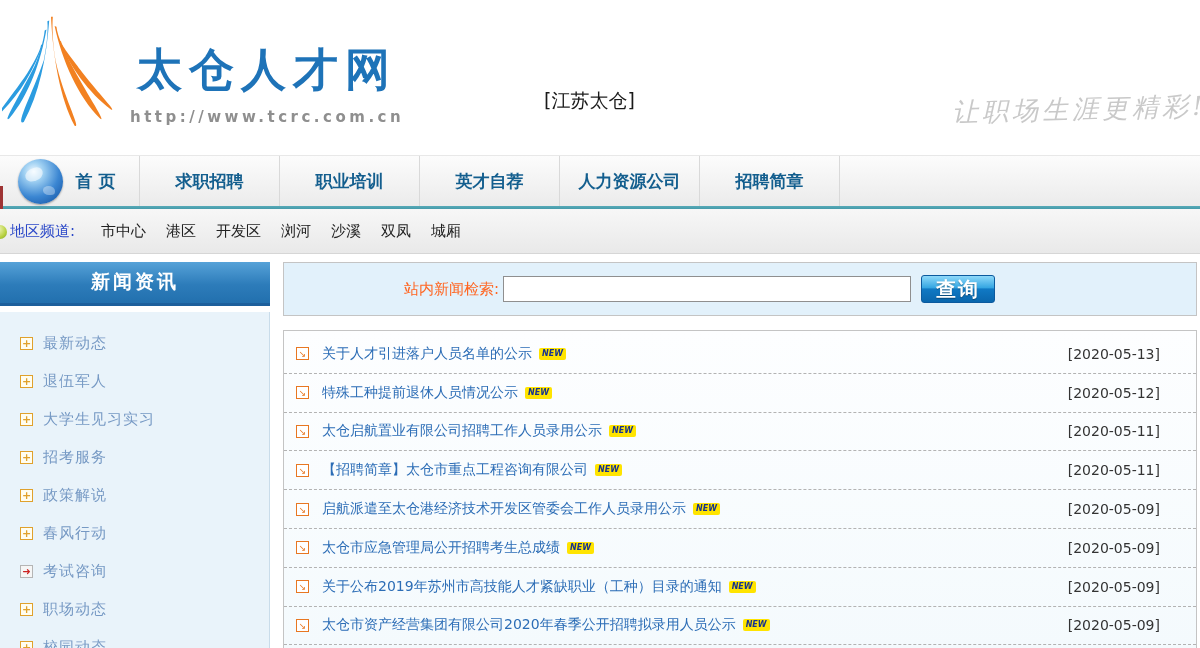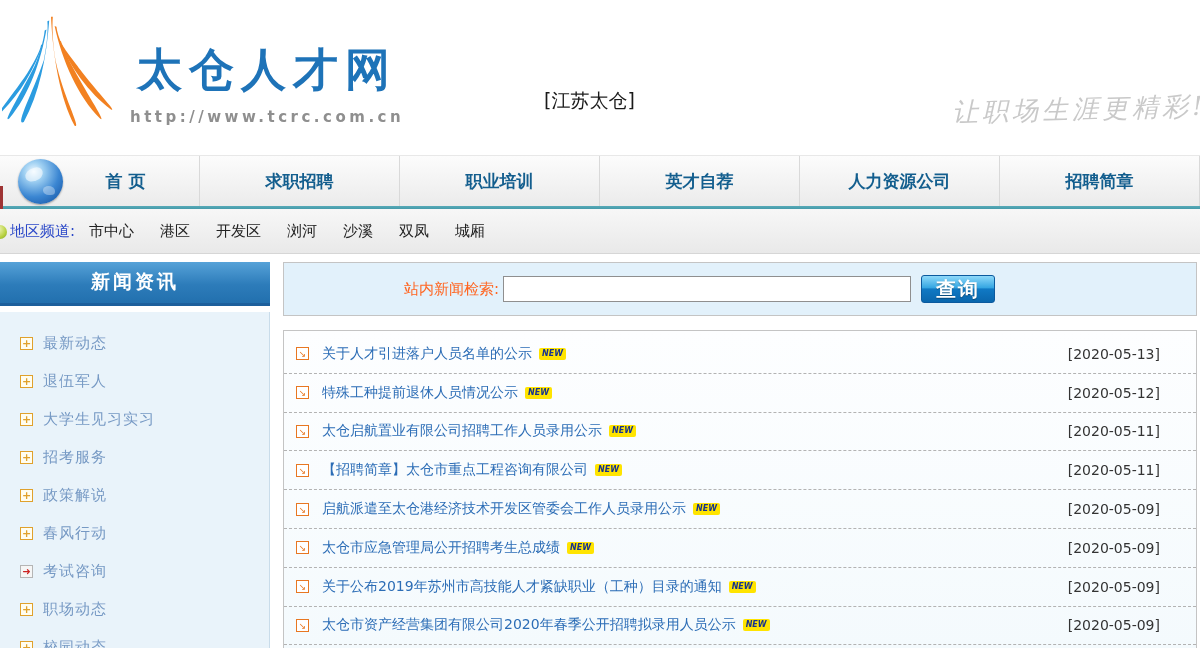--- a/index.html
+++ b/index.html
@@ -14,39 +14,39 @@
   .logo-text-block { position:absolute; left:130px; top:40px; }
   .site-name { font-size:45px; font-weight:bold; color:#1e73b8; letter-spacing:7px; font-family:"DejaVu Serif","Liberation Serif",serif; }
   .site-url { margin-top:8px; font-size:15px; color:#8f8f8f; letter-spacing:3.5px; font-weight:bold; }
   .location { position:absolute; left:544px; top:88px; font-size:19px; color:#1a1a1a; }
   .slogan { position:absolute; right:-6px; top:92px; white-space:nowrap; font-size:26px; font-style:italic;
             color:#c9c9c9; letter-spacing:4px; transform:rotate(-1.5deg);
             font-family:"DejaVu Serif","Liberation Serif",serif; }
   
   .nav { position:relative; height:54px; background:linear-gradient(#fcfcfc,#eaeaea); border-top:1px solid #e8e8e8; }
   .nav-row { display:flex; height:50px; }
-  .nav-item { width:200px; height:50px; line-height:50px; text-align:center; border-right:1px solid #d9d9d9;
+  .nav-item { width:140px; height:50px; line-height:50px; text-align:center; border-right:1px solid #d9d9d9;
               font-size:17px; font-weight:bold; color:#135e8e; cursor:pointer; }
   .nav-item.first { padding-left:52px; }
   .teal-line { height:4px; background:linear-gradient(#58aab8,#3f96a6); }
   .globe { position:absolute; left:18px; top:3px; width:45px; height:45px; border-radius:50%;
            background:radial-gradient(circle at 35% 28%, #eef8ff 0%, #9fd0f2 22%, #3b86d2 58%, #0d4a9a 100%);
            box-shadow:0 1px 2px rgba(0,0,0,.35); }
   .globe span { position:absolute; left:7px; top:9px; width:18px; height:13px; background:rgba(255,255,255,.55);
                 border-radius:60% 40% 55% 45%; transform:rotate(-15deg); }
   .globe i { position:absolute; right:8px; bottom:9px; width:12px; height:9px; background:rgba(255,255,255,.35);
              border-radius:50% 60% 40% 55%; }
   .red-sliver { position:absolute; left:0; top:186px; width:3px; height:25px; background:#9e3434; }
   
   .region-bar { position:relative; height:45px; background:linear-gradient(#f7f7f7,#e9e9e9);
                 border-bottom:1px solid #d6d6d6; display:flex; align-items:center; font-size:15px; }
   .region-dot { position:absolute; left:-7px; top:16px; width:14px; height:14px; border-radius:50%;
                 background:radial-gradient(circle at 35% 30%, #f3f7c0, #b9d243 60%, #7fa21a); }
   .region-label { margin-left:10px; color:#2b48c8; }
-  .region-list { display:flex; margin-left:14px; gap:26px; }
+  .region-list { display:flex; margin-left:26px; gap:20px; }
   .region-item { color:#222; cursor:pointer; }
   
   .content { position:relative; height:394px; }
   .sidebar { position:absolute; left:0; top:8px; width:270px; height:386px; display:flex; flex-direction:column; }
   .sidebar-header { height:44px; line-height:42px; text-align:center; color:#ffffff; font-size:19px; font-weight:bold;
                     letter-spacing:3px; background:linear-gradient(#56a2d8,#2d7cba 55%,#2270ae);
                     border-bottom:3px solid #1c5f9c;font-family:Liberation Mono, monospace; }
   .sidebar-list { margin-top:6px; flex:1; background:#e9f3fa; border-right:1px solid #c9dcea;
                   padding:12px 0 0 20px; list-style:none; }
   .sidebar-item { height:38px; display:flex; align-items:center; cursor:pointer; }

